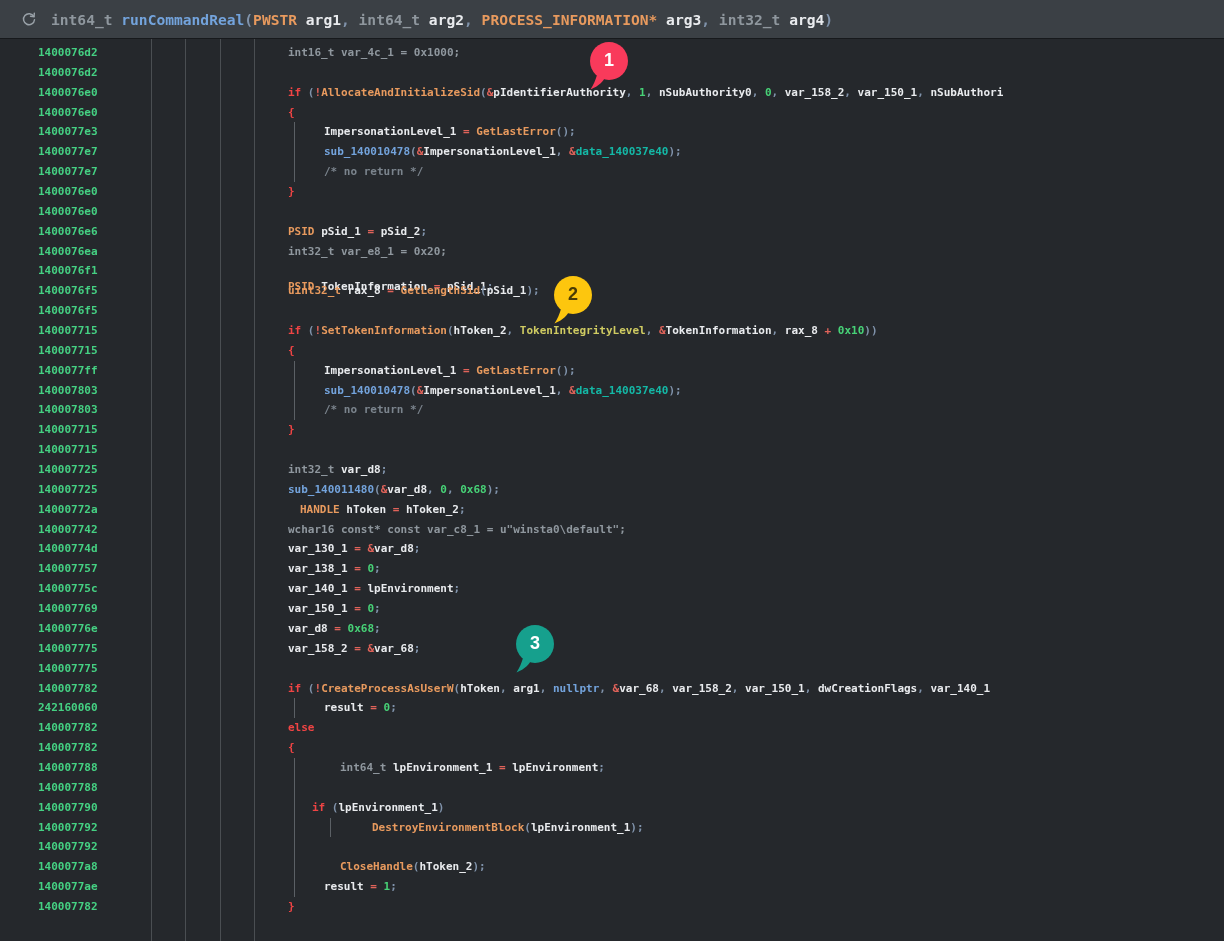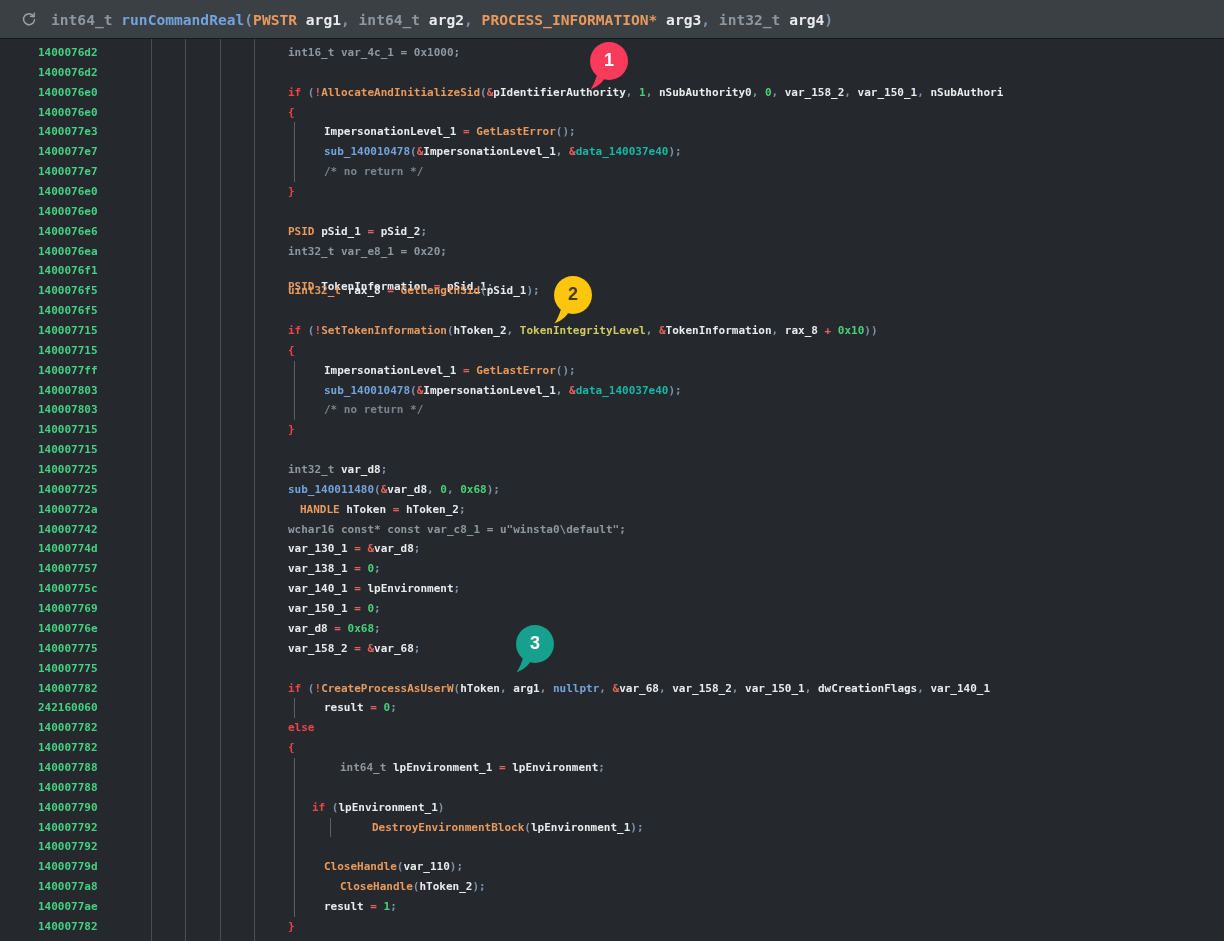--- a/index.html
+++ b/index.html
@@ -97,21 +97,20 @@
       <div class="row"><span class="addr">140007775</span><span class="code" style="left: 288px;"></span></div>
       <div class="row"><span class="addr">140007782</span><span class="code" style="left: 288px;"><span class="tk-kw">if</span><span class="tk-pun"> (</span><span class="tk-op">!</span><span class="tk-imp">CreateProcessAsUserW</span><span class="tk-pun">(</span><span class="tk-var">hToken</span><span class="tk-pun">, </span><span class="tk-var">arg1</span><span class="tk-pun">, </span><span class="tk-loc">nullptr</span><span class="tk-pun">, </span><span class="tk-op">&amp;</span><span class="tk-var">var_68</span><span class="tk-pun">, </span><span class="tk-var">var_158_2</span><span class="tk-pun">, </span><span class="tk-var">var_150_1</span><span class="tk-pun">, </span><span class="tk-var">dwCreationFlags</span><span class="tk-pun">, </span><span class="tk-var">var_140_1</span></span></div>
       <div class="row"><span class="addr">242160060</span><span class="guide" style="left: 294px;"></span><span class="code" style="left: 324px;"><span class="tk-var">result </span><span class="tk-op">= </span><span class="tk-num">0</span><span class="tk-pun">;</span></span></div>
       <div class="row"><span class="addr">140007782</span><span class="code" style="left: 288px;"><span class="tk-kw">else</span></span></div>
       <div class="row"><span class="addr">140007782</span><span class="code" style="left: 288px;"><span class="tk-kw">{</span></span></div>
       <div class="row"><span class="addr">140007788</span><span class="guide" style="left: 294px;"></span><span class="code" style="left: 324px; margin-left: 16px;"><span class="tk-typ">int64_t </span><span class="tk-var">lpEnvironment_1 </span><span class="tk-op">= </span><span class="tk-var">lpEnvironment</span><span class="tk-pun">;</span></span></div>
       <div class="row"><span class="addr">140007788</span><span class="guide" style="left: 294px;"></span><span class="code" style="left: 324px;"></span></div>
       <div class="row"><span class="addr">140007790</span><span class="guide" style="left: 294px;"></span><span class="code" style="left: 312px;"><span class="tk-kw">if</span><span class="tk-pun"> (</span><span class="tk-var">lpEnvironment_1</span><span class="tk-pun">)</span></span></div>
       <div class="row"><span class="addr">140007792</span><span class="guide" style="left: 294px;"></span><span class="guide" style="left: 330px;"></span><span class="code" style="left: 356px; margin-left: 16px;"><span class="tk-imp">DestroyEnvironmentBlock</span><span class="tk-pun">(</span><span class="tk-var">lpEnvironment_1</span><span class="tk-pun">);</span></span></div>
       <div class="row"><span class="addr">140007792</span><span class="guide" style="left: 294px;"></span><span class="code" style="left: 324px;"></span></div>
-      <div class="row"><span class="addr">14000779d</span><span class="guide" style="left: 294px;"></span><span class="code" style="left: 324px;"><span class="tk-imp">CloseHandle</span><span class="tk-pun">(</span><span class="tk-var">var_110</span><span class="tk-pun">);</span></span></div>
       <div class="row"><span class="addr">1400077a8</span><span class="guide" style="left: 294px;"></span><span class="code" style="left: 340px;"><span class="tk-imp">CloseHandle</span><span class="tk-pun">(</span><span class="tk-var">hToken_2</span><span class="tk-pun">);</span></span></div>
       <div class="row"><span class="addr">1400077ae</span><span class="guide" style="left: 294px;"></span><span class="code" style="left: 324px;"><span class="tk-var">result </span><span class="tk-op">= </span><span class="tk-num">1</span><span class="tk-pun">;</span></span></div>
       <div class="row"><span class="addr">140007782</span><span class="code" style="left: 288px;"><span class="tk-kw">}</span></span></div>
     </div>
 
   <div id="badges">
       <div class="badge" style="left: 587px; top: 41px;">
         <svg width="44" height="50" viewBox="0 0 44 50">
           <path d="M10 34 C 8.5 39 6.5 44 3.5 48.5 C 12 45 16.5 40 18.5 35.5 Z" fill="#f93a5b"></path>
           <circle cx="22" cy="20" r="19" fill="#f93a5b"></circle>

